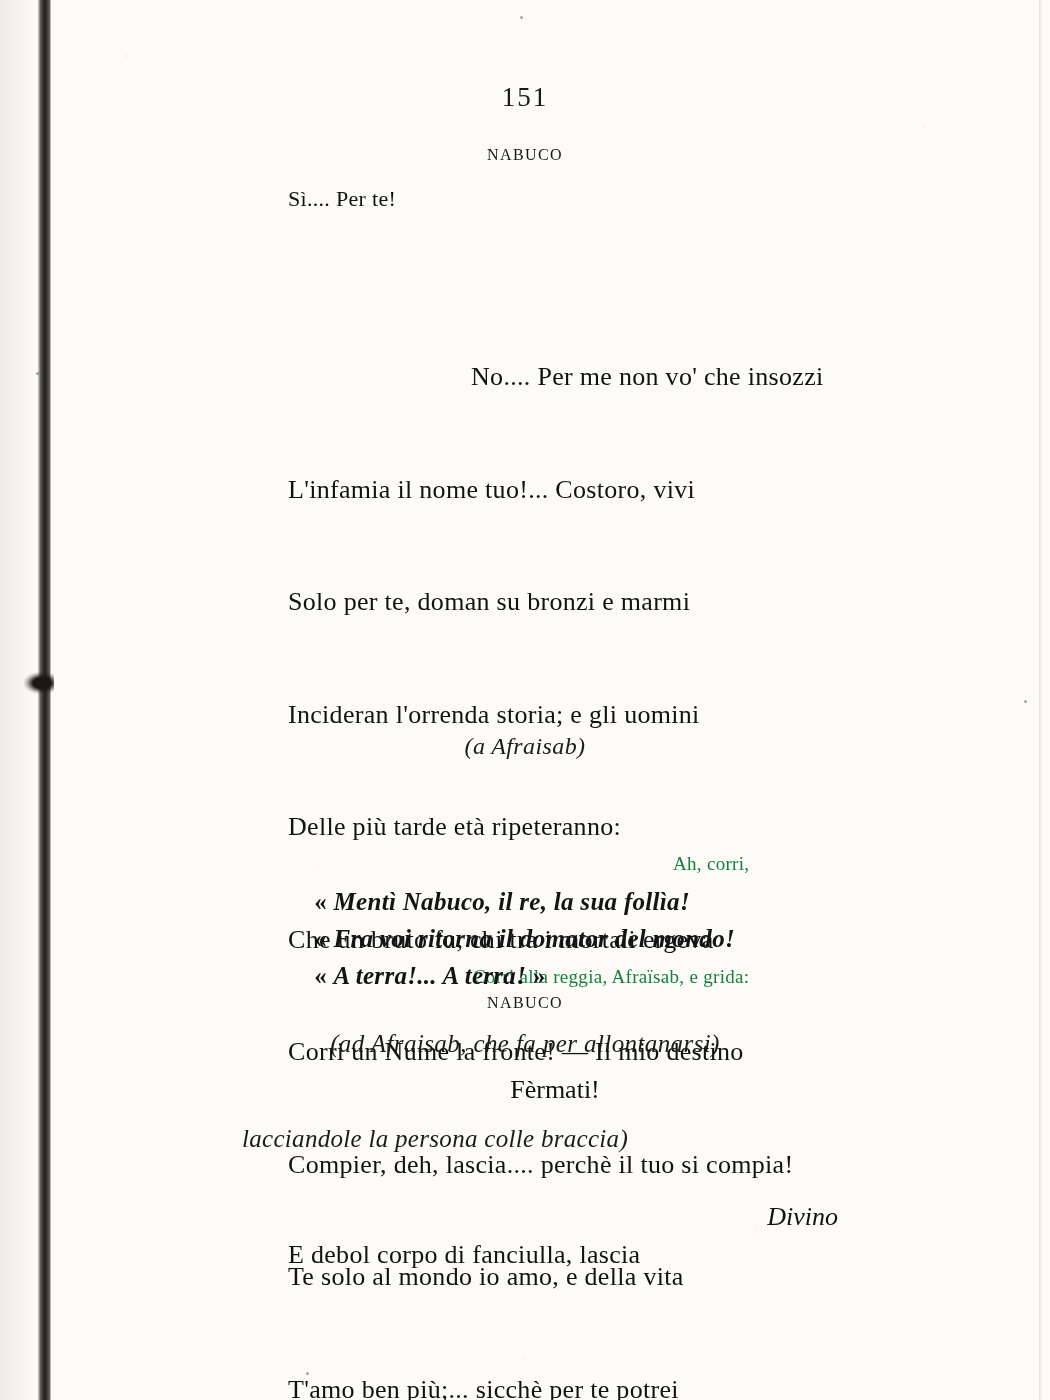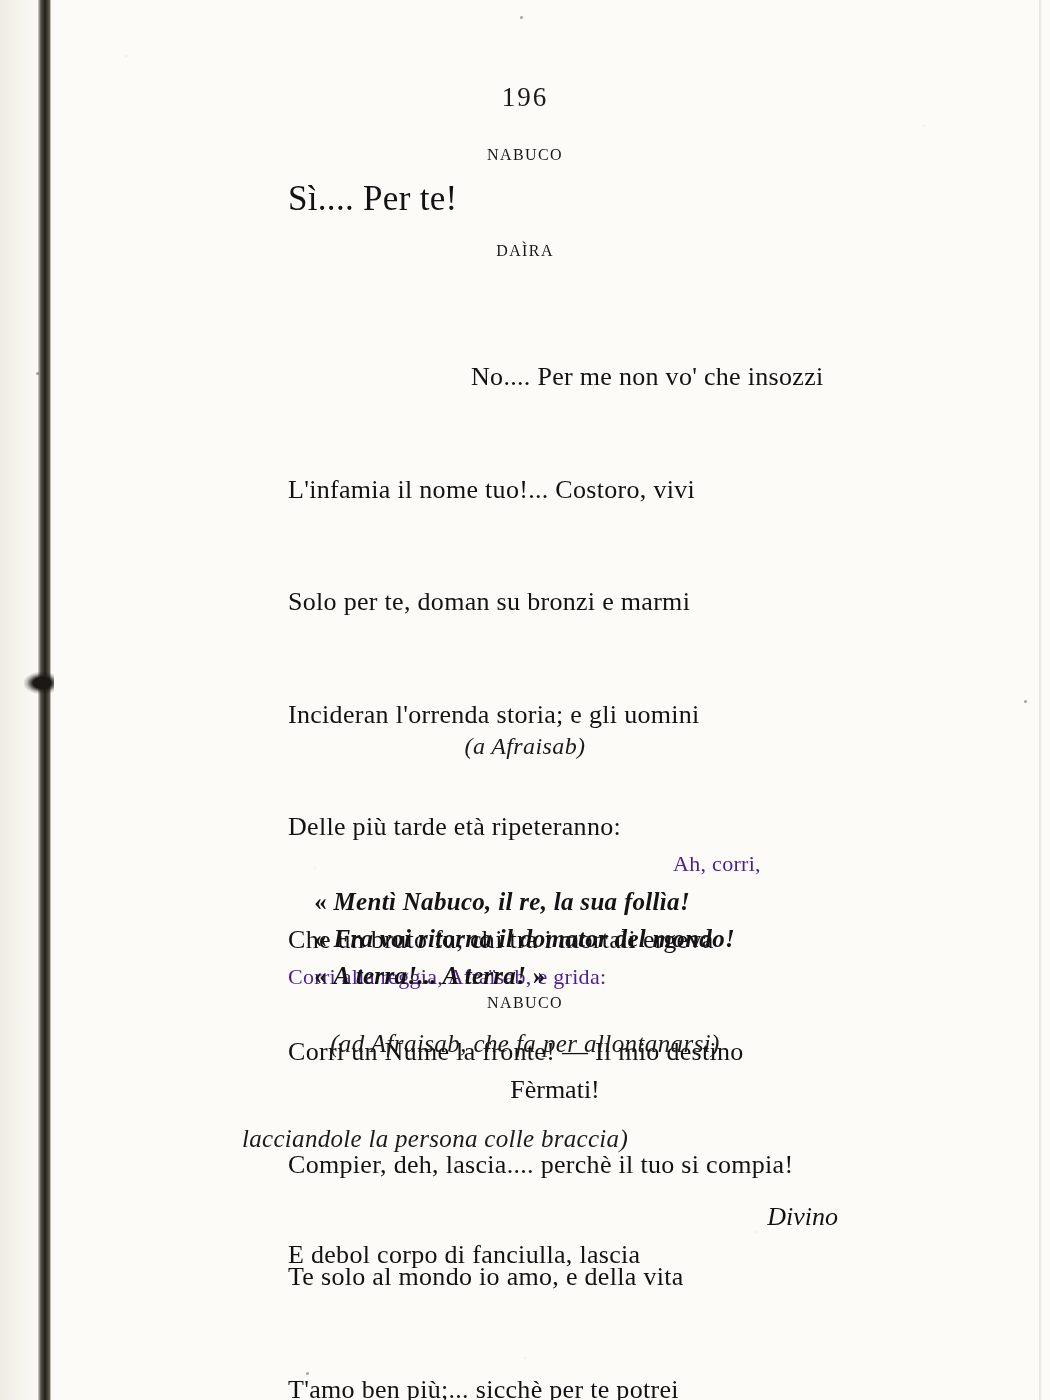--- a/index.html
+++ b/index.html
@@ -103,21 +103,21 @@
     text-align: center;
   }
   .sp-nabuco-2 {
     position: absolute;
     top: 988px; left: 0; width: 1050px;
     text-align: center;
   }
 
   .verse {
     position: absolute;
-    font-size: 35px;
+    font-size: 22px;
     line-height: 37.5px;
     color: #121212;
     white-space: pre;
     letter-spacing: 0.3px;
   }
 
   .v-line1 { top: 180px; left: 288px; }
 
   .block-daira {
     position: absolute;
@@ -141,25 +141,26 @@
   }
   .sd-afraisab {
     top: 733px; left: 0; width: 1050px;
     text-align: center;
   }
 
   .block-corri {
     position: absolute;
     top: 770px;
     left: 288px;
-    font-size: 22px;
+    font-size: 19px;
     line-height: 37.5px;
-    color: #4c1d95;
-    white-space: pre;
-    letter-spacing: 0.3px;
+    color: #15803d;
+    white-space: pre;
+    letter-spacing: 0.3px;
+    text-align: right;
   }
   .block-corri .indent-ah { display: block; padding-left: 385px; }
 
   .quoted {
     position: absolute;
     left: 288px;
     font-size: 25px;
     line-height: 37.5px;
     white-space: pre;
     letter-spacing: 0.3px;
@@ -238,27 +239,26 @@
 <div class="gutter-blot"></div>
 <div class="edge-line-right"></div>
 
 <div class="dot-speck" style="left:520px; top:16px;"></div>
 <div class="dot-speck" style="left:36px; top:372px;"></div>
 <div class="dot-speck" style="left:306px; top:1372px;"></div>
 <div class="dot-speck" style="left:1024px; top:700px;"></div>
 
 <div class="content">
 
-  <div class="page-number">196</div>
+  <div class="page-number">151</div>
 
   <div class="sp-nabuco-1 speaker">Nabuco</div>
 
   <div class="verse v-line1">Sì.... Per te!</div>
 
-  <div class="sp-daira speaker">Daìra</div>
 
   <div class="block-daira">
     <span class="indent-big">No.... Per me non vo' che insozzi</span>
     <span style="display:block">L'infamia il nome tuo!... Costoro, vivi</span>
     <span style="display:block">Solo per te, doman su bronzi e marmi</span>
     <span style="display:block">Incideran l'orrenda storia; e gli uomini</span>
     <span style="display:block">Delle più tarde età ripeteranno:</span>
     <span style="display:block">Che un bruto fu, chi tra i mortali ergeva</span>
     <span style="display:block">Corri un Nume la fronte! — Il mio destino</span>
     <span style="display:block">Compier, deh, lascia.... perchè il tuo si compia!</span>

